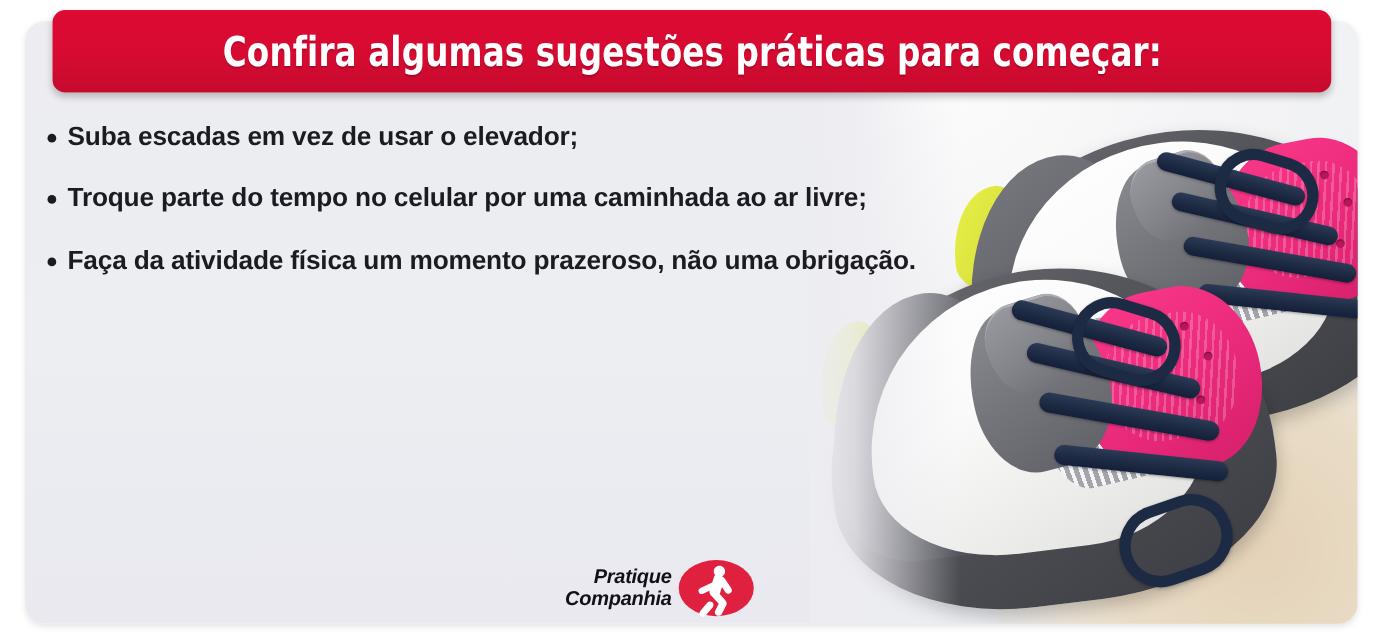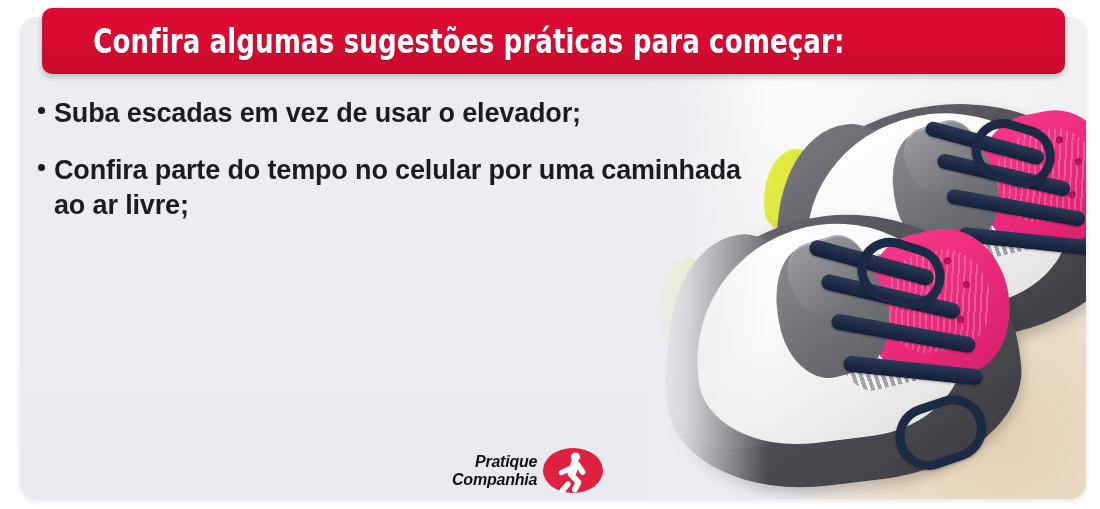--- a/index.html
+++ b/index.html
@@ -143,20 +143,21 @@
     position: absolute;
     left: 42px;
     top: 8px;
     width: 1023px;
     height: 66px;
     background: linear-gradient(180deg, #de0a33 0%, #d60b32 55%, #c60a2d 100%);
     border-radius: 10px;
     box-shadow: 0 3px 6px rgba(0,0,0,0.22);
     display: flex;
     align-items: center;
+    justify-content: center;
     z-index: 60;
   }
   .banner-title {
     color: #ffffff;
     font-family: "Liberation Sans Narrow", "DejaVu Sans Condensed", "Liberation Sans", sans-serif;
     font-weight: 700;
     font-size: 33px;
     letter-spacing: 0.1px;
     transform: scaleX(0.88);
     transform-origin: center;
@@ -182,21 +183,21 @@
     flex: 0 0 auto;
     width: 7px;
     height: 7px;
     border-radius: 50%;
     background: #1b1b22;
     margin: 11px 9px 0 0;
   }
   .bullet-text {
     color: #1b1b22;
     font-weight: 700;
-    font-size: 27px;
+    font-size: 21px;
     line-height: 1.30;
     letter-spacing: -0.15px;
   }
 
   
   .logo {
     position: absolute;
     left: 452px;
     top: 447px;
     display: flex;
@@ -279,25 +280,29 @@
 
   <div class="list">
 
     <div class="bullet-row">
       <span class="dot"></span>
       <span class="bullet-text">Suba escadas em vez de usar o elevador;</span>
     </div>
 
     <div class="bullet-row">
       <span class="dot"></span>
-      <span class="bullet-text">Confira parte do tempo no celular por uma caminhada ao ar livre;</span>
-    </div>
-
-
-
+      <span class="bullet-text">Troque parte do tempo no celular por uma caminhada ao ar livre;</span>
+    </div>
+
+
+
+    <div class="bullet-row">
+      <span class="dot"></span>
+      <span class="bullet-text">Faça da atividade física um momento prazeroso, não uma obrigação.</span>
+    </div>
 
   </div>
 
   <div class="logo">
     <div class="logo-words">
       <div>Pratique</div>
       <div>Companhia</div>
     </div>
     <div class="logo-mark">
       <svg viewBox="0 0 62 47" width="62" height="47" aria-hidden="true">

